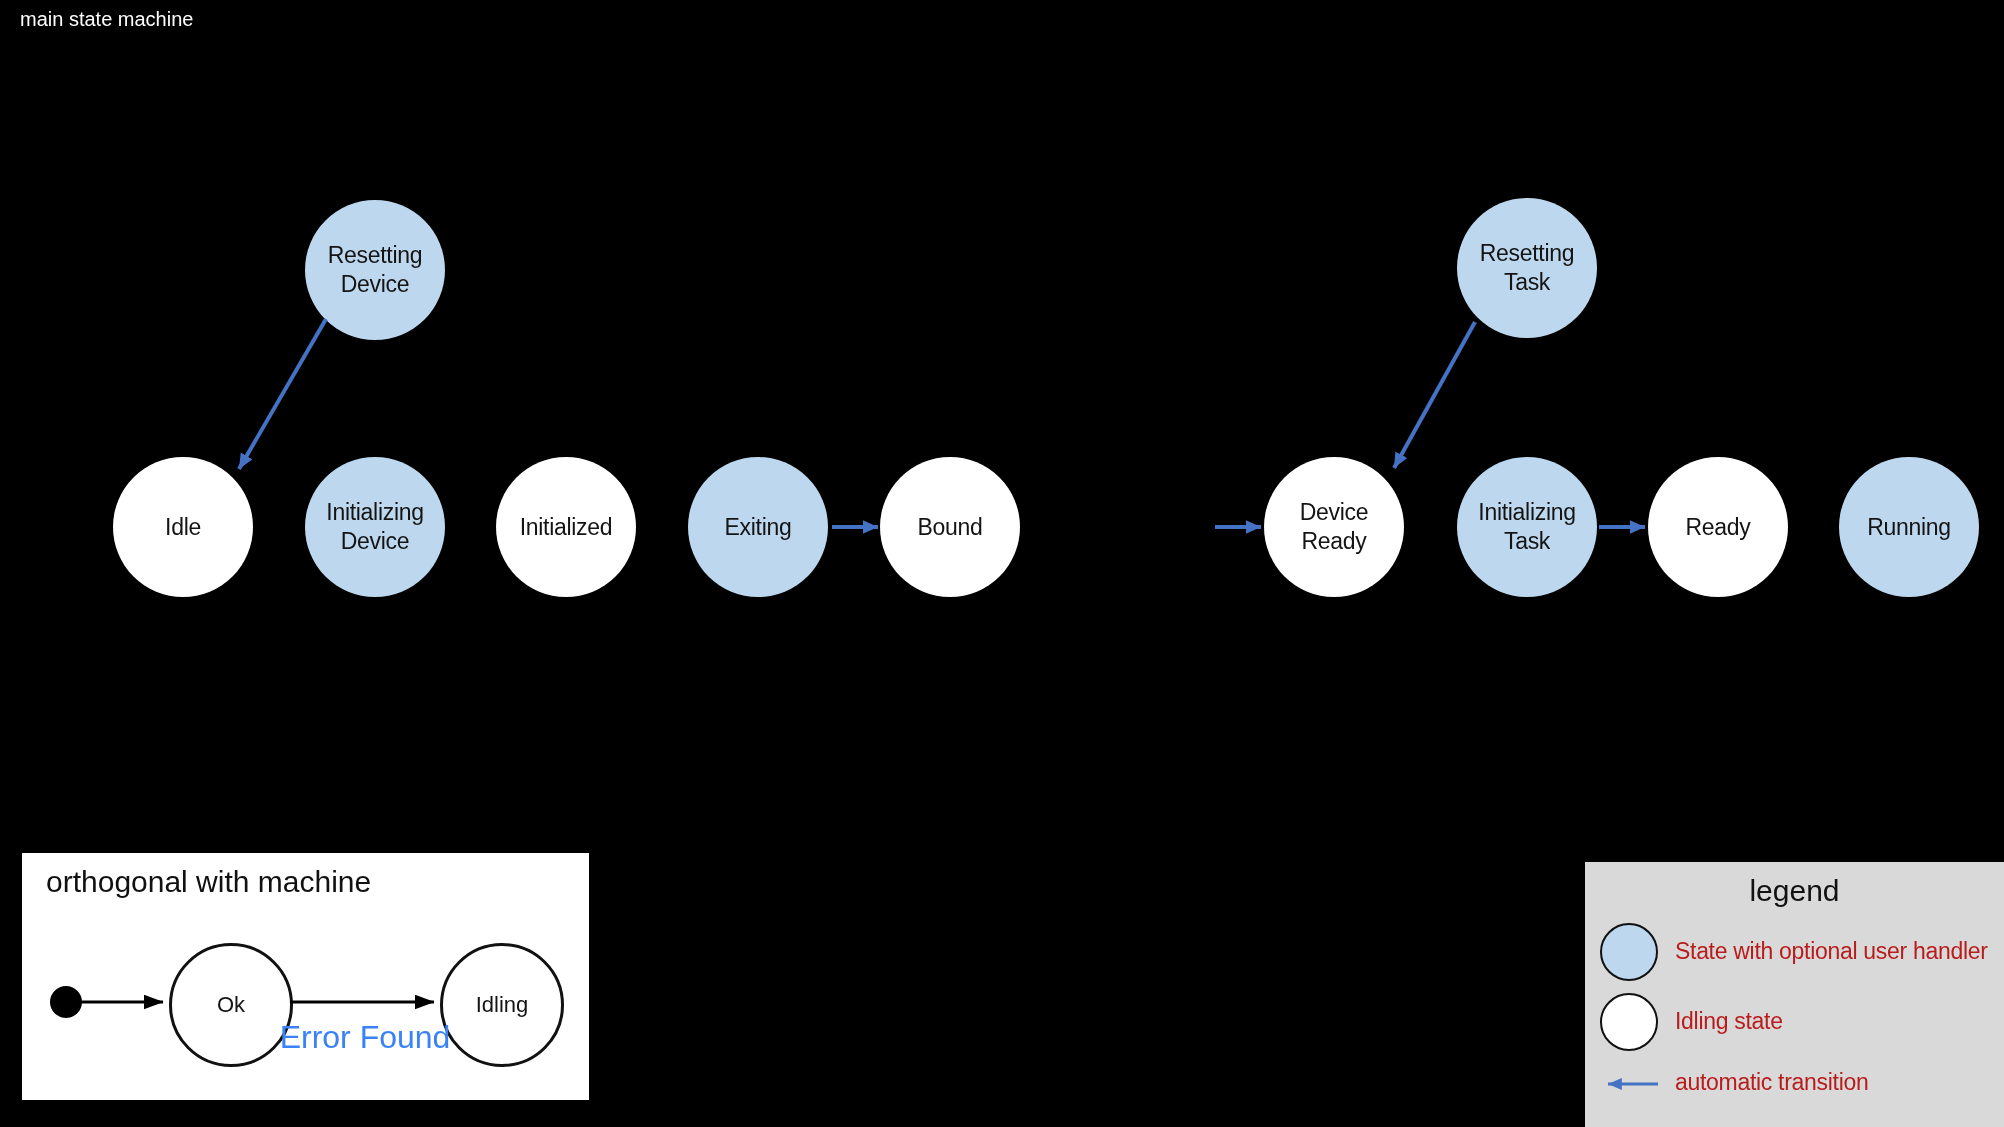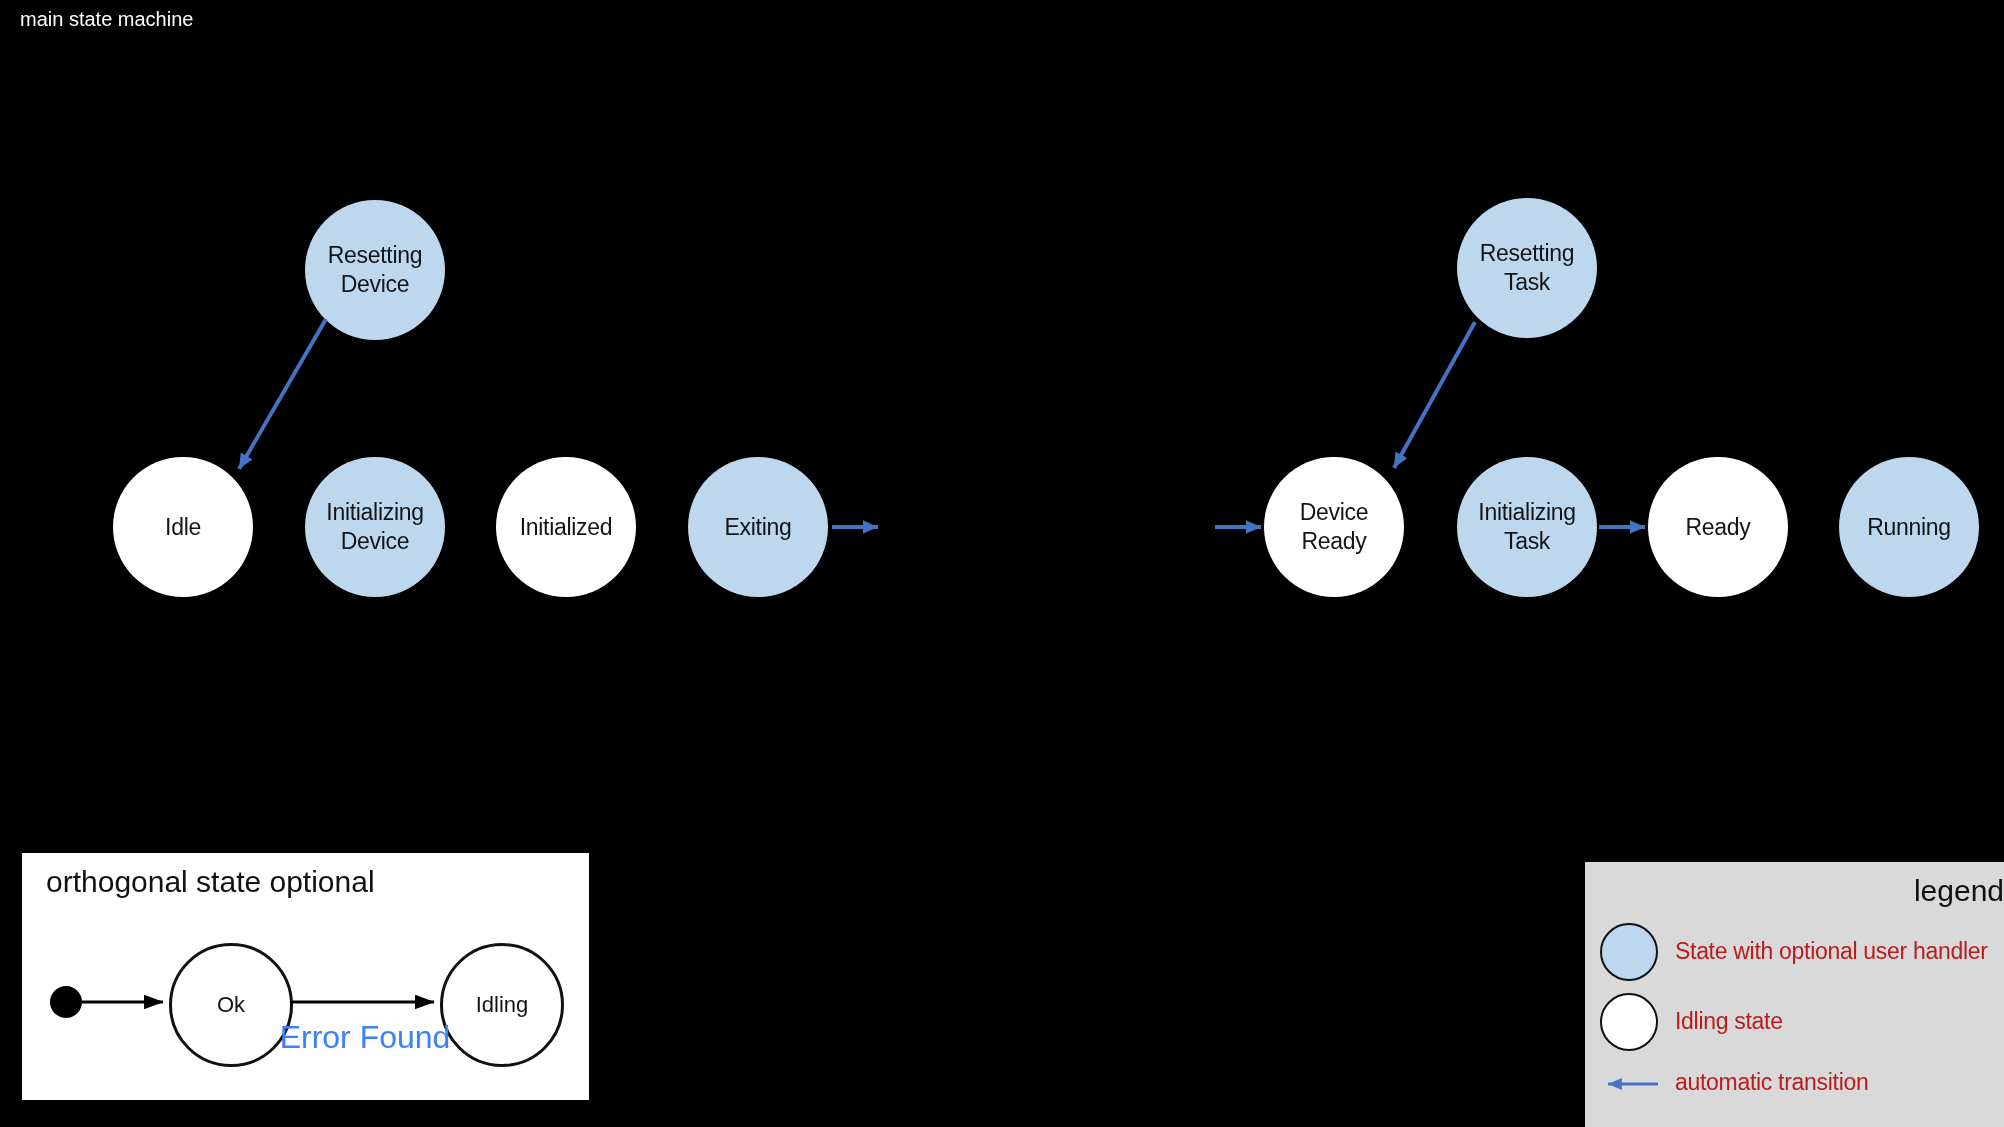--- a/index.html
+++ b/index.html
@@ -45,21 +45,21 @@
   .edge-label {
     position:absolute; left:243px; top:166px; width:200px; text-align:center;
     font-size:32px; color:#3b82f6;
   }
   
   .legend-box {
     position:absolute; left:1585px; top:862px; width:419px; height:265px;
     background:#D9D9D9;
   }
   .legend-title {
-    position:absolute; left:0; top:12px; width:100%; text-align:right;
+    position:absolute; left:0; top:12px; width:100%; text-align:center;
     font-size:30px; color:#111111;
   }
   .legend-circle {
     position:absolute; left:15px; width:58px; height:58px; border-radius:50%;
     border:2.5px solid #111111; box-sizing:border-box;
   }
   .legend-circle.blue  { background:#BDD7EE; }
   .legend-circle.white { background:#ffffff; }
   .legend-label {
     position:absolute; left:90px; font-size:23px; letter-spacing:-0.3px;
@@ -88,37 +88,40 @@
   <div class="state blue" style="left:305px; top:457px">
     <span class="lbl">Initializing
 Device</span>
   </div>
   <div class="state white" style="left:496px; top:457px">
     <span class="lbl">Initialized</span>
   </div>
   <div class="state blue" style="left:688px; top:457px">
     <span class="lbl">Exiting</span>
   </div>
+  <div class="state white" style="left:880px; top:457px">
+    <span class="lbl">Bound</span>
+  </div>
   <div class="state white" style="left:1264px; top:457px">
     <span class="lbl">Device
 Ready</span>
   </div>
   <div class="state blue" style="left:1457px; top:457px">
     <span class="lbl">Initializing
 Task</span>
   </div>
   <div class="state white" style="left:1648px; top:457px">
     <span class="lbl">Ready</span>
   </div>
   <div class="state blue" style="left:1839px; top:457px">
     <span class="lbl">Running</span>
   </div>
 
   <div class="ortho-box">
-    <div class="ortho-title">orthogonal state optional</div>
+    <div class="ortho-title">orthogonal with machine</div>
     <div class="small-state" style="left:147px; top:90px">
       <span class="lbl">Ok</span>
     </div>
     <div class="small-state" style="left:418px; top:90px">
       <span class="lbl">Idling</span>
     </div>
     <div class="edge-label">Error Found</div>
   </div>
 
   <div class="legend-box">

